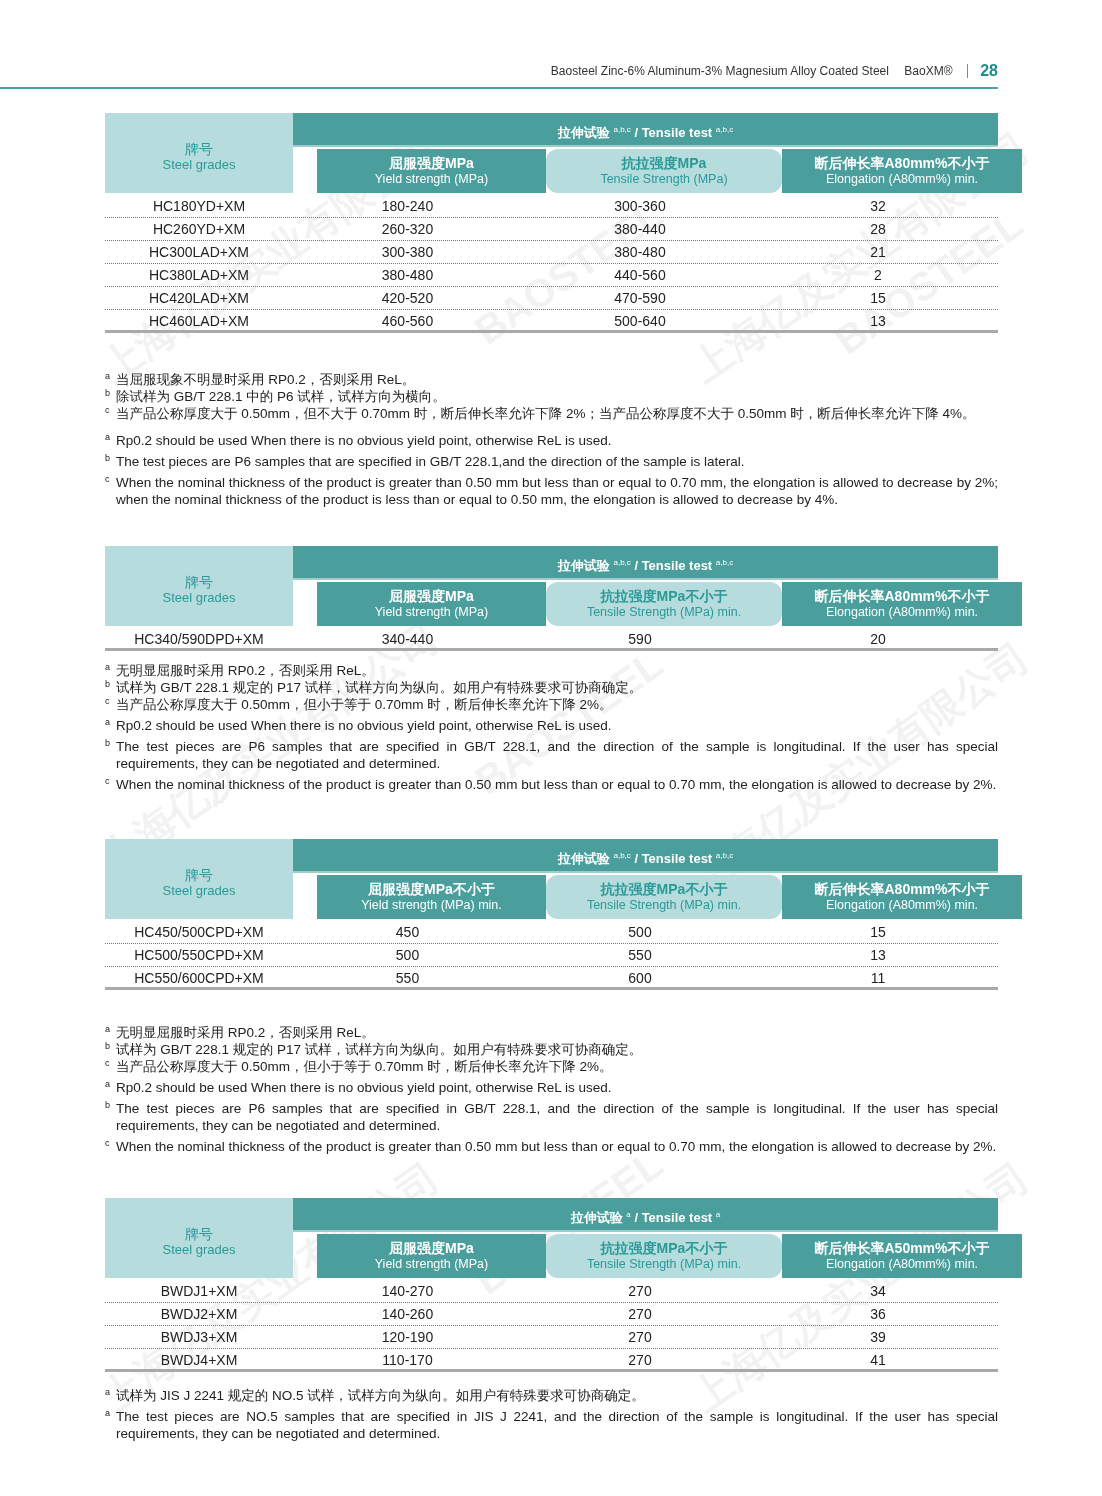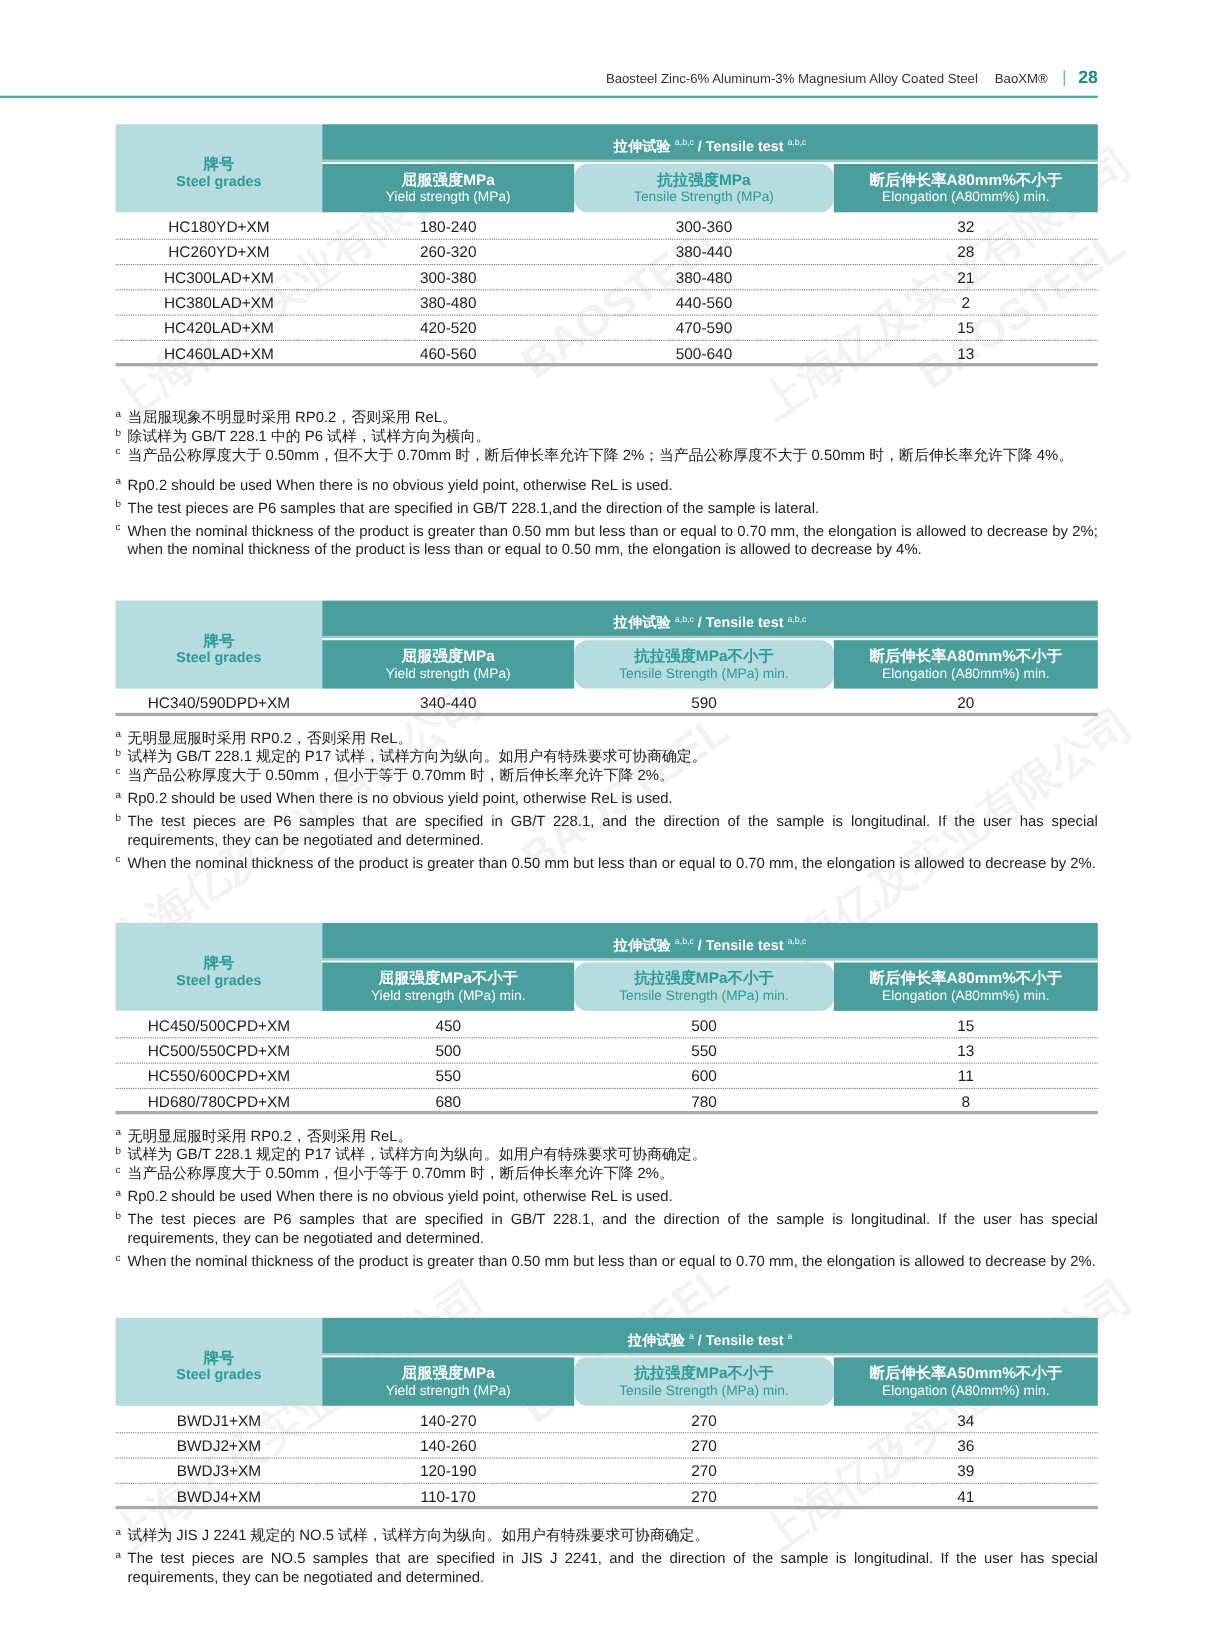--- a/index.html
+++ b/index.html
@@ -8,26 +8,26 @@
 
   .page-header { position: absolute; left: 0; top: 62px; width: 998px; height: 26px; text-align: right; font-size: 12px; color: #333; }
   .page-header .title { display: inline-block; vertical-align: middle; }
   .page-header .brand { display: inline-block; margin-left: 12px; vertical-align: middle; }
   .page-header .sep { display: inline-block; width: 1px; height: 14px; background: #4aa3a0; margin: 0 9px 0 11px; vertical-align: middle; }
   .page-header .pnum { display: inline-block; font-weight: bold; font-size: 16px; color: #1e8d8a; vertical-align: middle; }
   .header-rule { position: absolute; left: 0; top: 87px; width: 998px; height: 2px; background: #4aa3a0; }
 
   .tbl { position: absolute; left: 105px; width: 893px; }
   .thead { position: relative; height: 82px; }
-  .th-grade { position: absolute; left: 0; top: 0; width: 188px; height: 80px; background: #b7dcde; color: #2a9a97; text-align: center; font-weight: bold; }
+  .th-grade { position: absolute; left: 0; top: 0; width: 188px; height: 80px; background: #b7dcde; color: #2a9a97; text-align: center; font-weight: normal; }
   .th-grade .zh { display: block; margin-top: 28px; font-size: 14px; line-height: 16px; }
   .th-grade .en { display: block; font-size: 13px; line-height: 16px; }
   .th-top { position: absolute; left: 188px; top: 0; width: 705px; height: 34px; background: #4a9f9d; color: #fff; font-weight: bold; font-size: 13px; text-align: center; line-height: 34px; border-bottom: 2px solid #9ccdcb; }
   .th-top sup { font-size: 8px; font-weight: normal; }
-  .th-col { position: absolute; top: 36px; height: 44px; text-align: center; font-weight: bold; }
+  .th-col { position: absolute; top: 36px; height: 44px; text-align: center; font-weight: bold; margin-left: 24px; }
   .th-col .zh { display: block; margin-top: 6px; font-size: 14px; line-height: 16px; }
   .th-col .en { display: block; font-size: 12.5px; line-height: 16px; font-weight: normal; }
   .th-col.dark { background: #4a9f9d; color: #fff; }
   .th-col.light { background: #b7dcde; color: #2a9a97; }
   .c1 { left: 188px; width: 229px; }
   .c2 { left: 417px; width: 236px; border-radius: 12px; }
   .c3 { left: 653px; width: 240px; }
 
   .row { position: relative; height: 23px; font-size: 14px; line-height: 23px; color: #222; border-bottom: 1px dotted #777; }
   .row:last-child { border-bottom: 3px solid #a9a9a9; }
@@ -214,26 +214,20 @@
         <span class="v1">500</span>
         <span class="v2">550</span>
         <span class="v3">13</span>
       </div>
     <div class="row">
         <span class="g">HC550/600CPD+XM</span>
         <span class="v1">550</span>
         <span class="v2">600</span>
         <span class="v3">11</span>
       </div>
-    <div class="row">
-        <span class="g">HD680/780CPD+XM</span>
-        <span class="v1">680</span>
-        <span class="v2">780</span>
-        <span class="v3">8</span>
-      </div>
   </div>
 </div>
 
 <div class="notes" style="top:1024px;">
   <div class="note"><span class="mk">a</span><span>无明显屈服时采用 RP0.2，否则采用 ReL。</span></div>
   <div class="note"><span class="mk">b</span><span>试样为 GB/T 228.1 规定的 P17 试样，试样方向为纵向。如用户有特殊要求可协商确定。</span></div>
   <div class="note"><span class="mk">c</span><span>当产品公称厚度大于 0.50mm，但小于等于 0.70mm 时，断后伸长率允许下降 2%。</span></div>
   <div class="note en"><span class="mk">a</span><span>Rp0.2 should be used When there is no obvious yield point, otherwise ReL is used.</span></div>
   <div class="note en"><span class="mk">b</span><span>The test pieces are P6 samples that are specified in GB/T 228.1, and the direction of the sample is longitudinal. If the user has special requirements, they can be negotiated and determined.</span></div>
   <div class="note en"><span class="mk">c</span><span>When the nominal thickness of the product is greater than 0.50 mm but less than or equal to 0.70 mm, the elongation is allowed to decrease by 2%.</span></div>

